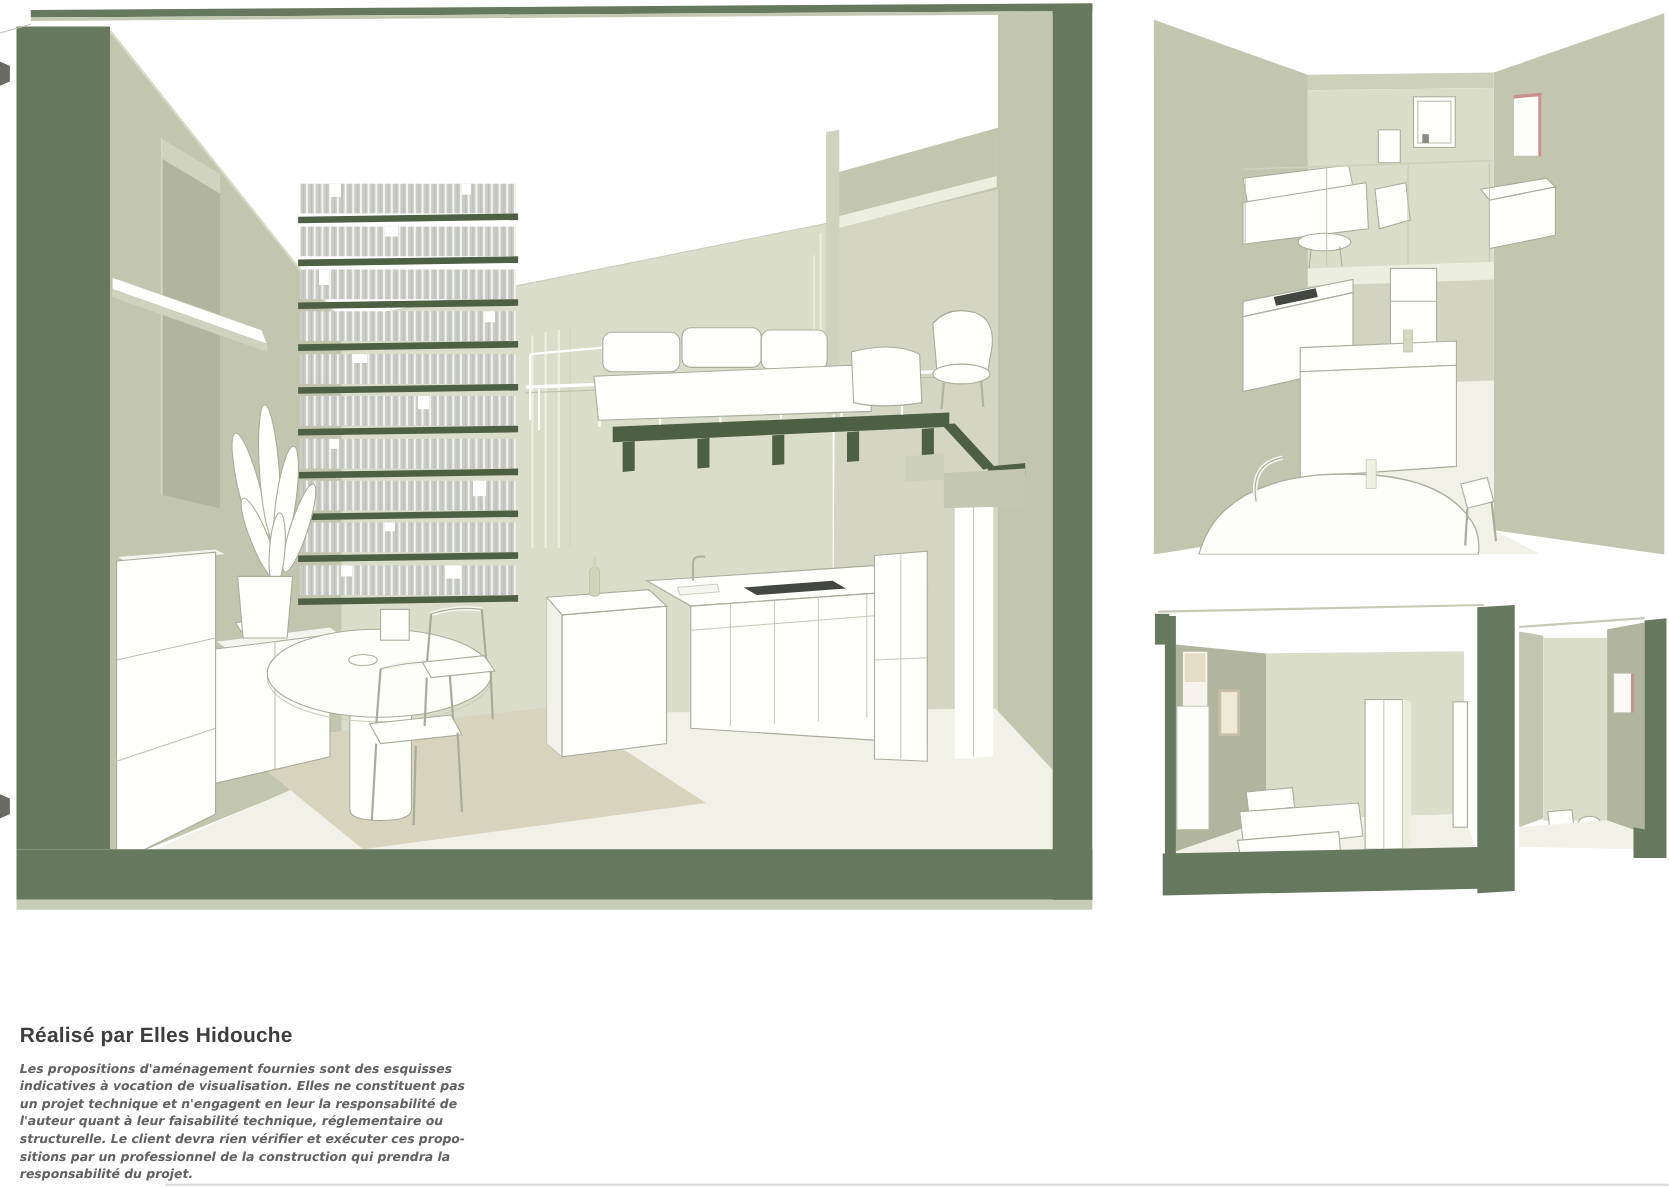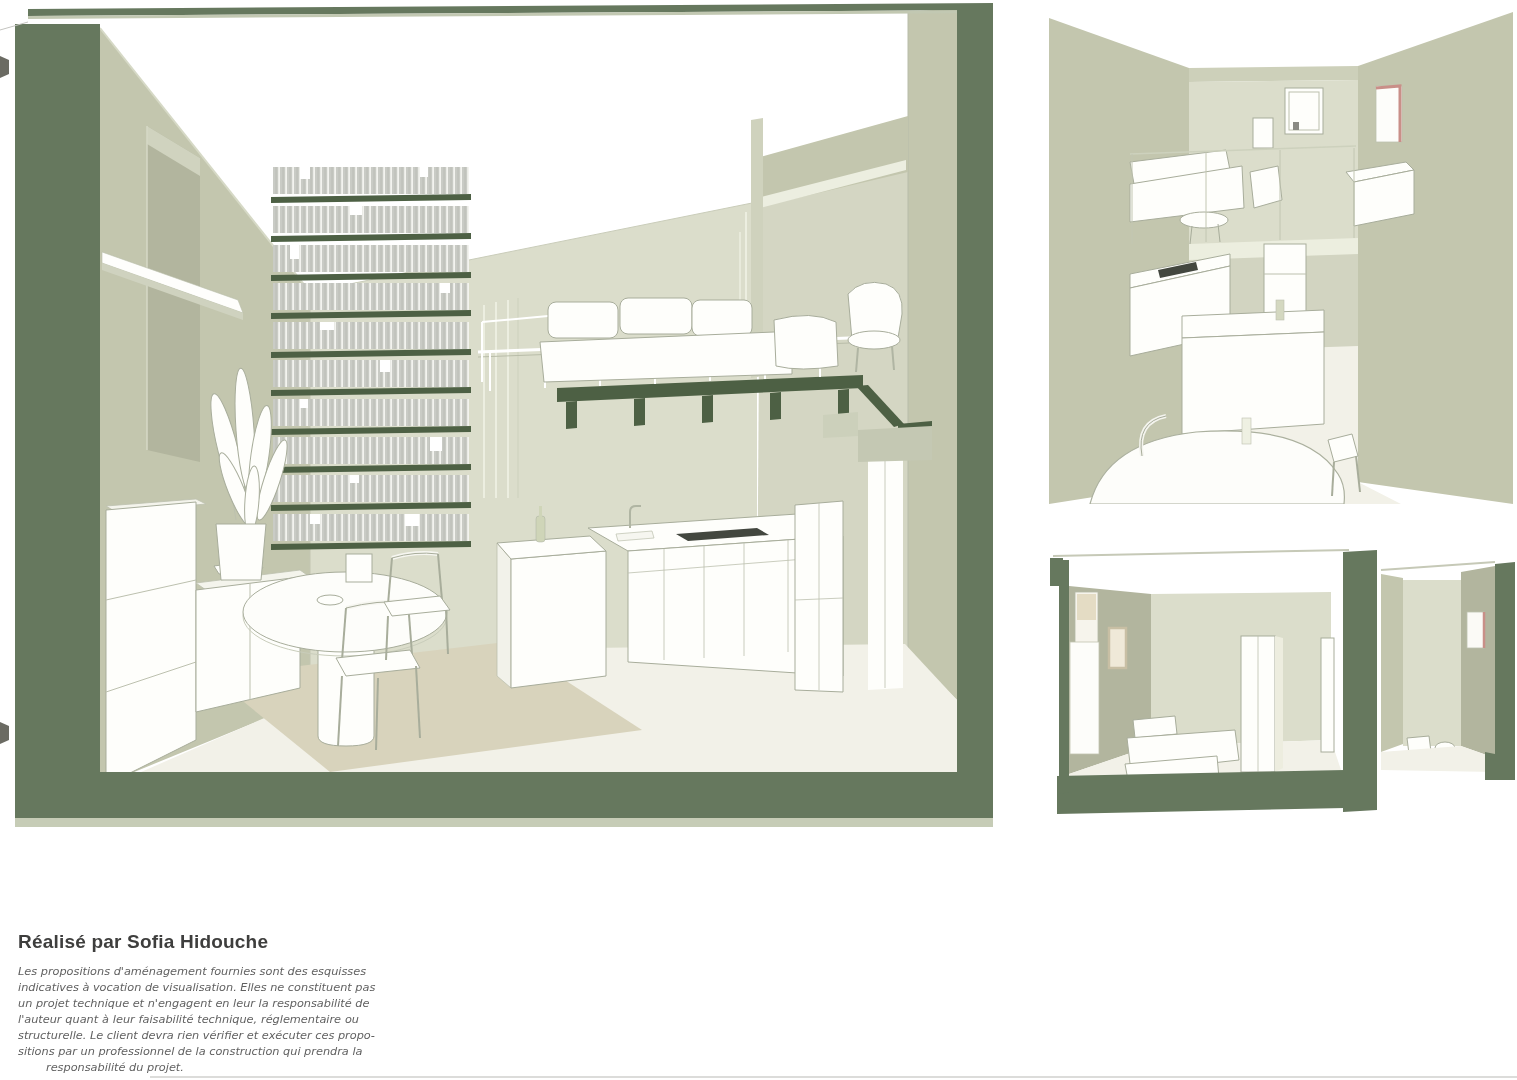--- a/index.html
+++ b/index.html
@@ -22,22 +22,22 @@
   .fc{fill:var(--floor-cream);} .rg{fill:var(--rug-beige);}
   .whs{fill:#fefefb;stroke:var(--line-gray);stroke-width:1;}
   .whf{fill:#fefefb;stroke:none;}
   .ln{stroke:var(--line-gray);fill:none;}
   .lt{stroke:var(--stroke-light);fill:none;}
   .hl{stroke:#eceee0;fill:none;}
   
   .credit-title{color:var(--text-dark);font-size:19px;font-weight:600;letter-spacing:.2px;}
   .disclaimer{width:341px;color:var(--text-gray);font-style:italic;
               font-size:11.3px;line-height:16px;font-family:"DejaVu Sans", sans-serif;}
-  .disclaimer .dl{text-align:justify;text-align-last:justify;white-space:nowrap;}
-  .disclaimer .dl.last{text-align-last:left;margin-left:28px;}
+  .disclaimer .dl{text-align:justify;text-align-last:justify;white-space:nowrap;font-weight:bold;}
+  .disclaimer .dl.last{text-align-last:left;}
   .bottom-hairline{background:var(--hairline);}
 </style>
 </head>
 <body>
 
 <svg class="abs" style="left:0;top:0" width="1000" height="840" viewBox="0 0 1000 840">
   <defs>
     <pattern id="books" width="7" height="30" patternUnits="userSpaceOnUse">
       <rect width="7" height="30" fill="var(--book-gray)"></rect>
       <rect x="5.2" width="1.8" height="30" fill="#f3f3ef"></rect>
@@ -342,21 +342,21 @@
     <rect x="430" y="70" width="17" height="36" fill="#fbfaf6" stroke="var(--stroke-light)" stroke-width="0.8"></rect>
     <line x1="447" y1="70" x2="447" y2="106" stroke="var(--window-pink)" stroke-width="2.5"></line>
     <polygon class="whs" points="370,196 392,194 394,210 372,212"></polygon>
     <ellipse cx="408" cy="206" rx="10" ry="6" class="whs"></ellipse>
     <polygon class="fc" points="344,210 424,204 458,216 458,230 344,228"></polygon>
     <polygon class="fg" points="458,22 478,20 478,238 448,238 448,210 458,212"></polygon>
   </g>
 </svg>
 
 <div class="abs" style="left:18px;top:931px">
-  <div class="credit-title">Réalisé par Sofia Hidouche</div>
+  <div class="credit-title">Réalisé par Elles Hidouche</div>
   <div class="disclaimer" style="margin-top:11px">
     <div class="dl">Les propositions d'aménagement fournies sont des esquisses</div>
     <div class="dl">indicatives à vocation de visualisation. Elles ne constituent pas</div>
     <div class="dl">un projet technique et n'engagent en leur la responsabilité de</div>
     <div class="dl">l'auteur quant à leur faisabilité technique, réglementaire ou</div>
     <div class="dl">structurelle. Le client devra rien vérifier et exécuter ces propo-</div>
     <div class="dl">sitions par un professionnel de la construction qui prendra la</div>
     <div class="dl last">responsabilité du projet.</div>
   </div>
 </div>

